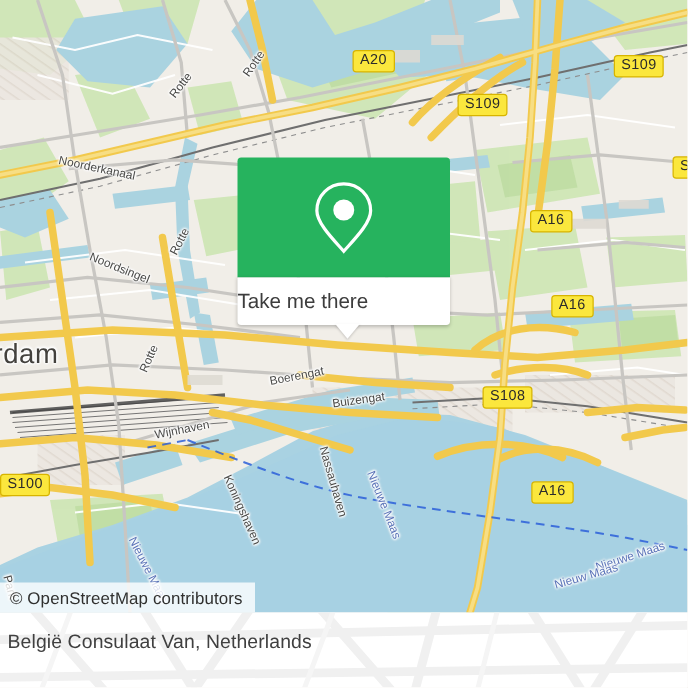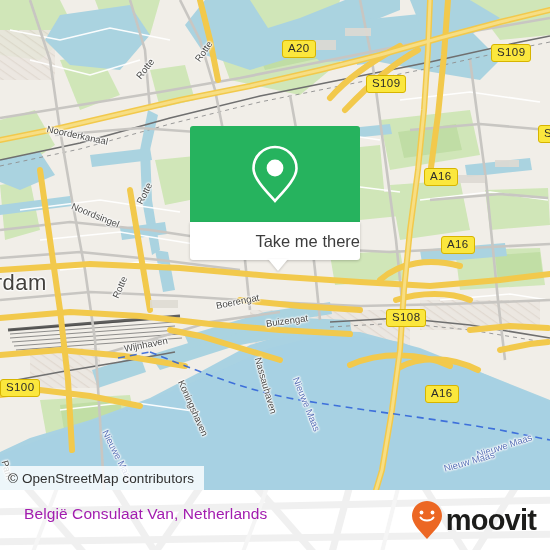--- a/index.html
+++ b/index.html
@@ -47,38 +47,38 @@
   
   #callout { position:absolute; left:190px; top:126px; width:170px; }
   #callout-body {
     width:170px; height:96px; background:#26b35e;
     border-radius:3px 3px 0 0; display:flex; align-items:center;
     justify-content:center;
   }
   #callout-foot {
     width:170px; height:38px; background:#ffffff;
     border-radius:0 0 3px 3px; display:flex; align-items:center;
-    justify-content:flex-end; font-size:16.5px; color:#3d3d3d;
+    justify-content:flex-start; font-size:16.5px; color:#3d3d3d;
     box-shadow:0 1px 3px rgba(0,0,0,0.22);
   }
   #callout-tip {
     position:absolute; left:78px; top:133px; width:0; height:0;
     border-left:10px solid transparent; border-right:10px solid transparent;
     border-top:12px solid #ffffff;
     filter:drop-shadow(0 1px 1px rgba(0,0,0,0.18));
   }
 
   
   #footer { position:absolute; left:0; top:490px; width:550px; height:60px;
             background:#ffffff; overflow:hidden; }
   #footer-watermark { position:absolute; left:0; top:0; width:550px; height:60px;
             opacity:1; }
   #footer-title {
-    position:absolute; left:24px; top:0; height:48px; display:flex;
-    align-items:center; font-size:15.5px; color:#a21caf; letter-spacing:0.1px;
+    position:absolute; left:6px; top:0; height:48px; display:flex;
+    align-items:center; font-size:15.5px; color:#404040; letter-spacing:0.1px;
   }
   #brand { position:absolute; right:14px; top:0; height:60px;
            display:flex; align-items:center; gap:3px; }
   #brand-word { font-size:29px; font-weight:bold; color:#1d1d1b;
                 letter-spacing:-0.8px; line-height:29px; }
 </style>
 </head>
 <body>
 
 <div id="page">
@@ -340,25 +340,15 @@
         <path d="M60 -10 L30 70"></path>
         <path d="M270 -10 L240 70"></path>
         <path d="M400 -10 L380 70"></path>
       </g>
     </svg>
 
     <div id="footer-title">
       <span>België Consulaat Van, Netherlands</span>
     </div>
 
-    <div id="brand">
-      <svg width="32" height="40" viewBox="0 0 32 40">
-        <path d="M16 1 C 7.7 1, 1 7.7, 1 16 C 1 24.5, 11 33, 16 39
-                 C 21 33, 31 24.5, 31 16 C 31 7.7, 24.3 1, 16 1 Z" fill="#ec6723"></path>
-        <circle cx="10.5" cy="12.5" r="1.9" fill="#ffffff"></circle>
-        <circle cx="21.5" cy="12.5" r="1.9" fill="#ffffff"></circle>
-        <path d="M9.5 17.5 C 12 21.5, 20 21.5, 22.5 17.5" stroke="#ffffff" stroke-width="2" fill="none" stroke-linecap="round"></path>
-      </svg>
-      <span id="brand-word">moovit</span>
-    </div>
   </div>
 
 </div>
 
 </body></html>

